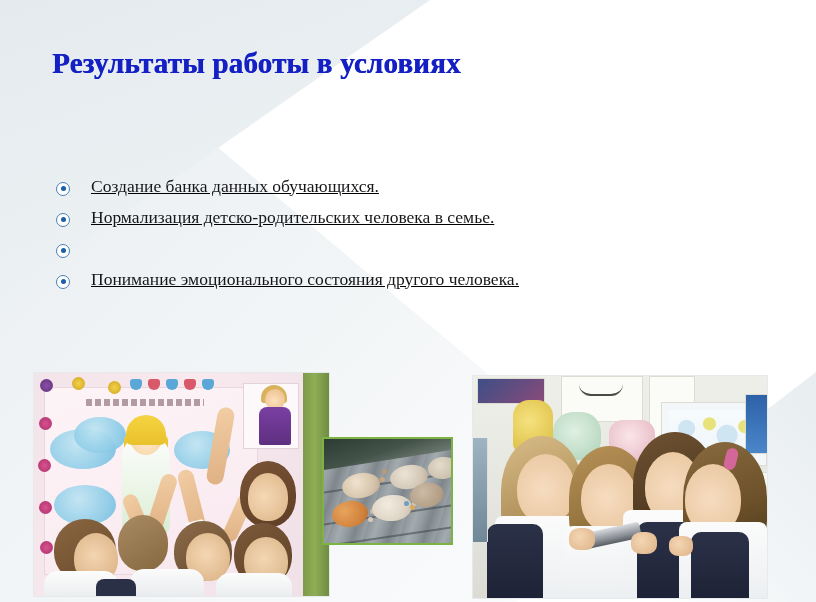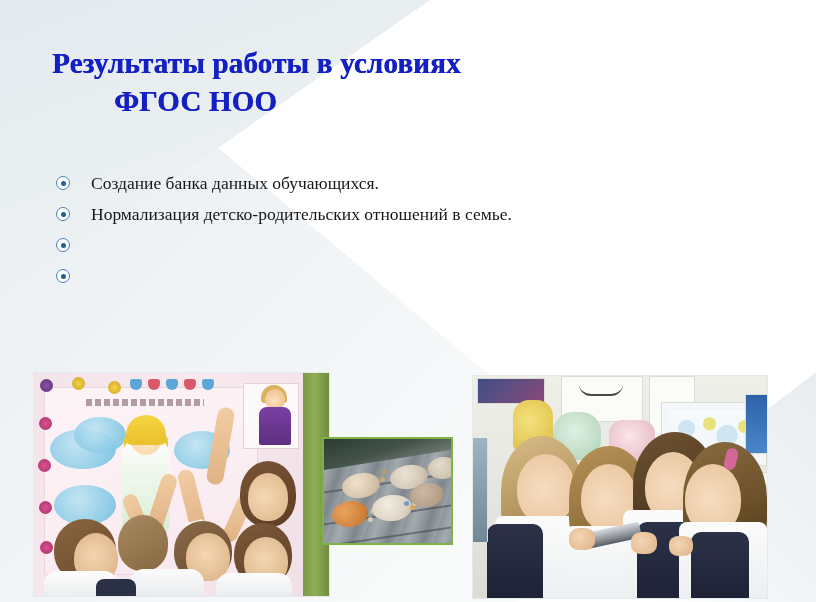--- a/index.html
+++ b/index.html
@@ -68,22 +68,23 @@
 
   
   .bullets {
     position: absolute;
     left: 56px;
     top: 170px;
     width: 720px;
   }
   .bullet-row {
     display: flex;
-    align-items: flex-start;
+    align-items: center;
     height: 31px;
+    text-decoration: underline;
   }
   .bullet-marker {
     width: 14px;
     height: 14px;
     margin-top: 6px;
     margin-right: 21px;
     border-radius: 50%;
     border: 1.6px solid #4a7fb5;
     background: #ffffff;
     box-sizing: border-box;
@@ -342,42 +343,42 @@
 
 <div id="slide">
 
   <div class="bg-base"></div>
   <div class="bg-white-main"></div>
   <div class="bg-wedge-left2"></div>
   <div class="bg-wedge-br"></div>
 
   <div class="title-block">
     <div class="title-line">Результаты работы в условиях</div>
-    <div class="title-line title-line-2">ФГОС НОО</div>
   </div>
 
   <div class="bullets">
 
     <div class="bullet-row">
       <span class="bullet-marker"></span>
       <span class="bullet-text">Создание банка данных обучающихся.</span>
     </div>
 
     <div class="bullet-row">
       <span class="bullet-marker"></span>
-      <span class="bullet-text">Нормализация детско-родительских отношений в семье.</span>
+      <span class="bullet-text">Нормализация детско-родительских человека в семье.</span>
     </div>
 
 
     <div class="bullet-row">
       <span class="bullet-marker"></span>
     </div>
 
     <div class="bullet-row">
       <span class="bullet-marker"></span>
+      <span class="bullet-text">Понимание эмоционального состояния другого человека.</span>
     </div>
 
   </div>
 
   <div class="photo photo-1">
     <div class="p1-wall"></div>
     <div class="p1-green"></div>
     <div class="p1-poster"></div>
     <div class="p1-caption"></div>
 

